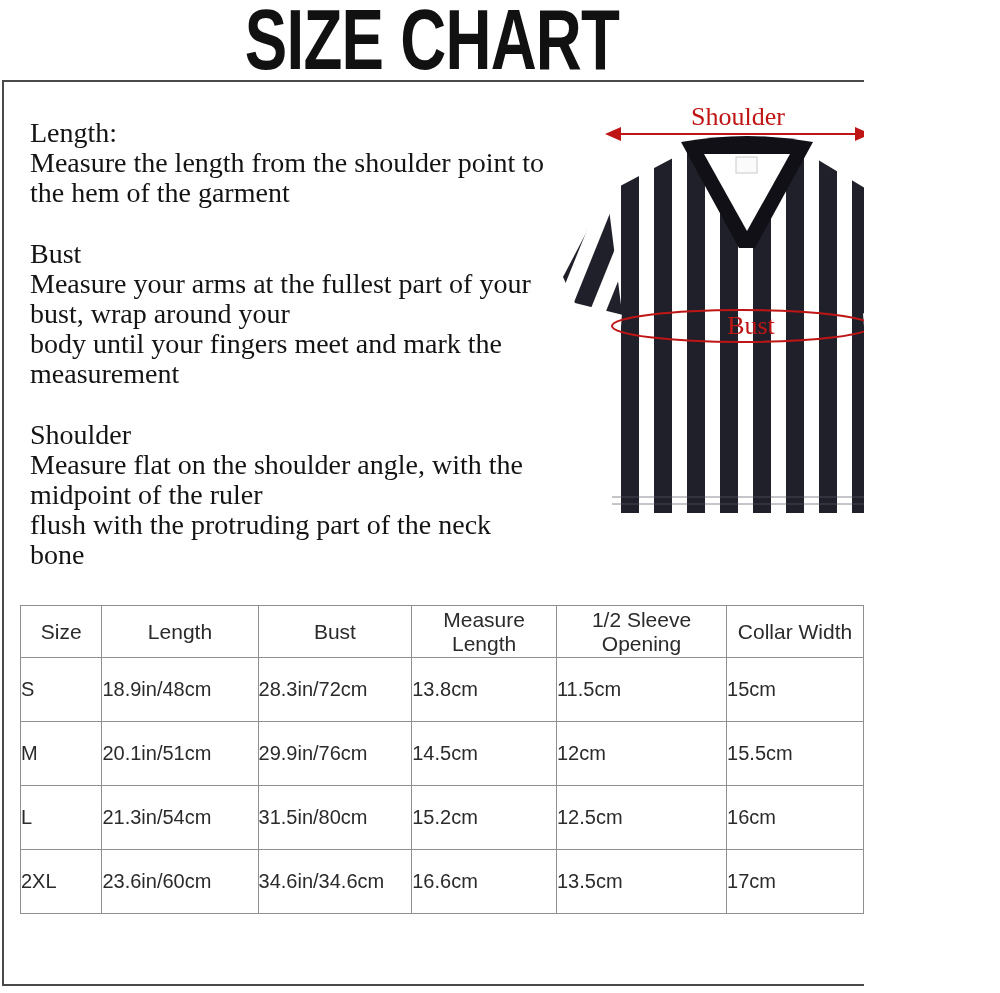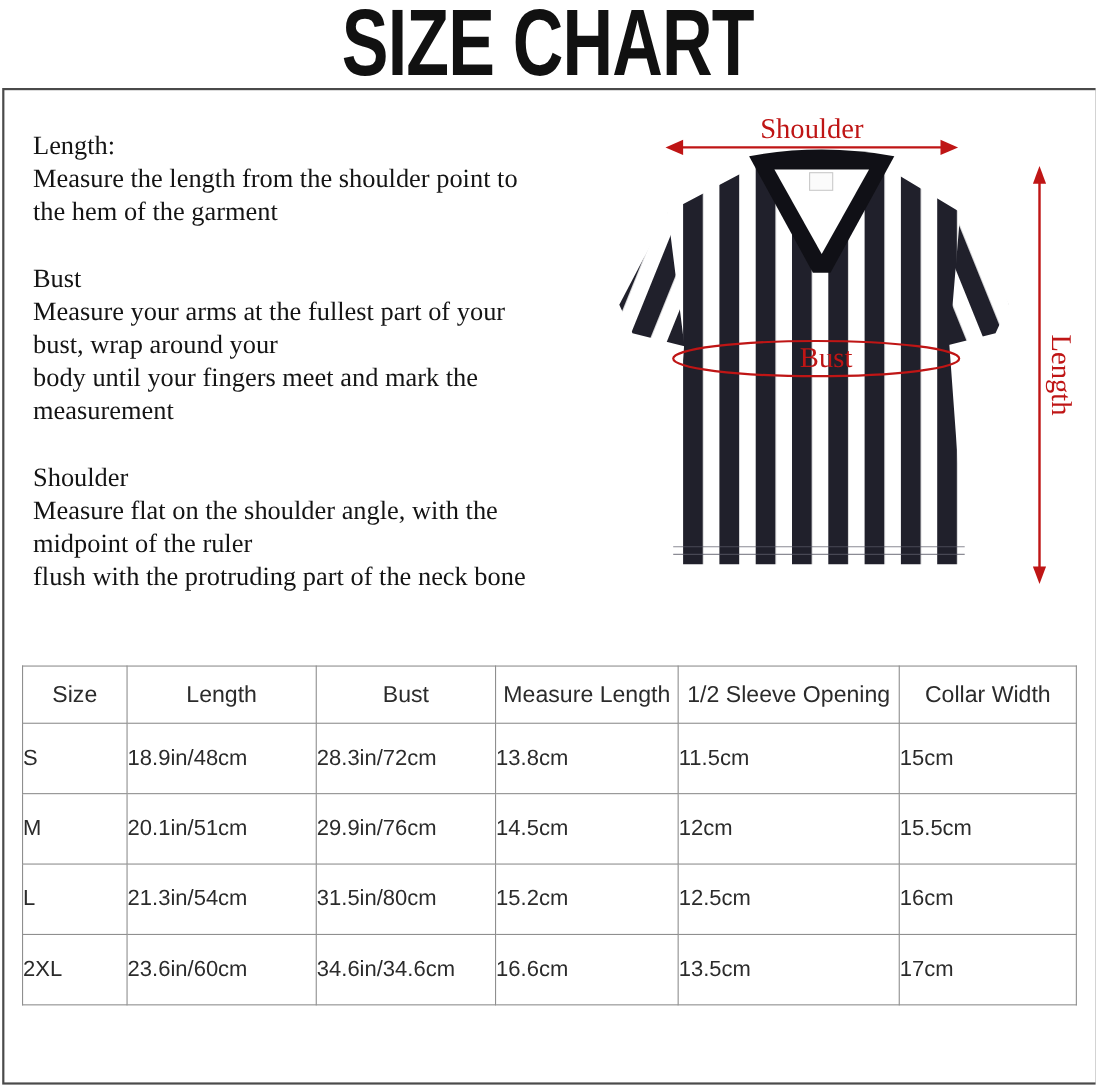--- a/index.html
+++ b/index.html
@@ -1,31 +1,31 @@
 <!DOCTYPE html>
 <html><head>
 <meta charset="utf-8">
 <style>
   html,body{margin:0;padding:0;background:#ffffff;}
-  .page{position:relative;width:996px;height:993px;background:#ffffff;overflow:hidden;
+  .page{position:relative;width:864px;height:993px;background:#ffffff;overflow:hidden;
         font-family:"Liberation Sans",sans-serif;}
 
   
   .title{position:absolute;top:0;left:0;width:100%;height:80px;line-height:78px;
          text-align:center;font-weight:bold;font-size:86px;color:#111;white-space:nowrap;}
   .title .condense{display:inline-block;transform:scaleX(0.74);transform-origin:50% 50%;
          letter-spacing:-1px;}
 
   
   .frame{position:absolute;left:2px;top:80px;width:992px;height:902px;
          border:2px solid #4a4a4a;background:#fff;}
 
   
   .instructions{position:absolute;left:30px;top:118px;width:515px;
-        font-family:"Liberation Serif",serif;font-size:24px;line-height:30px;color:#141414;}
+        font-family:"Liberation Serif",serif;font-size:28px;line-height:30px;color:#141414;}
   .instructions .section{white-space:pre-line;margin:0 0 31px 0;}
 
   
   .illustration{position:absolute;left:555px;top:85px;}
   .red-label{font-family:"Liberation Serif",serif;font-size:26px;fill:#bf1515;}
 
   
   .size-table{position:absolute;left:20px;top:605px;border-collapse:collapse;
         table-layout:fixed;background:#fff;color:#2b2b2b;}
   .size-table th,.size-table td{border:1px solid #8f8f8f;

